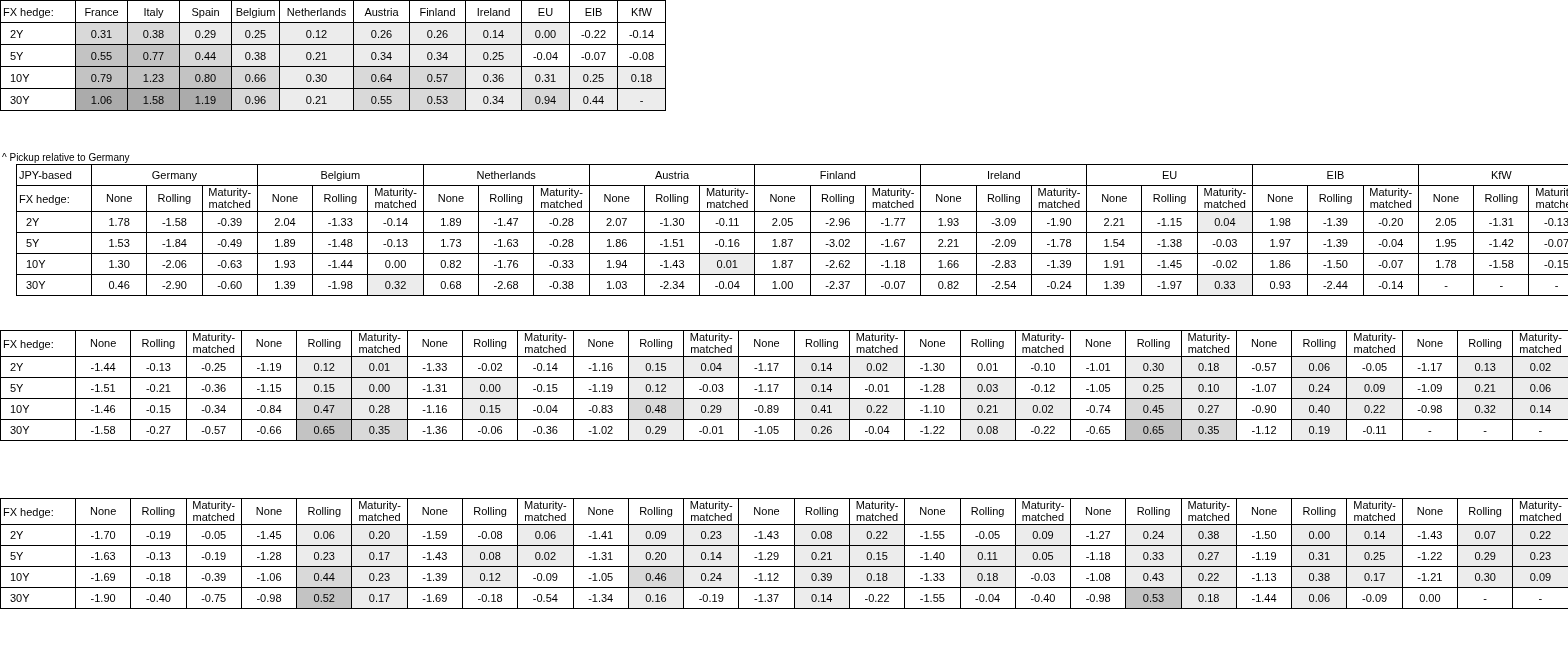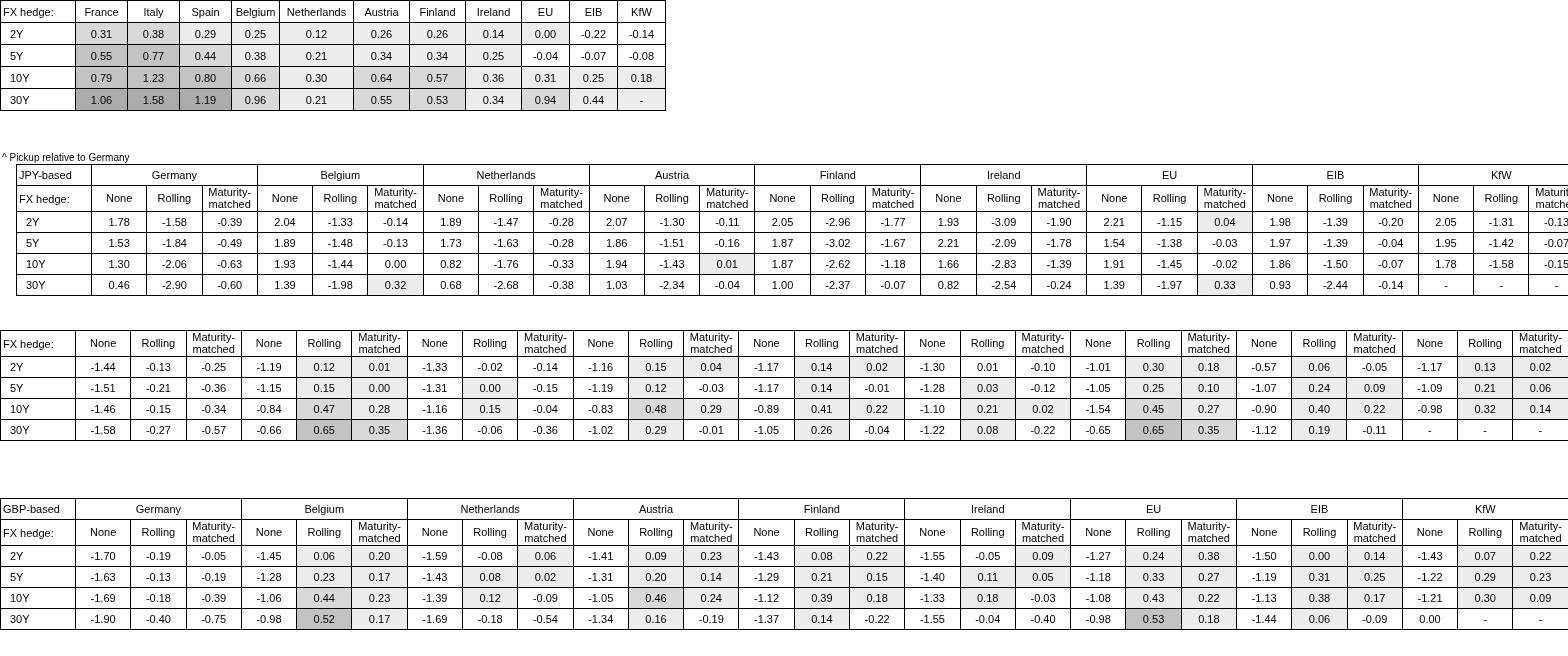--- a/index.html
+++ b/index.html
@@ -502,21 +502,21 @@
             <td class="s0">-0.04</td>
             <td class="s0">-0.83</td>
             <td class="s2">0.48</td>
             <td class="s1">0.29</td>
             <td class="s0">-0.89</td>
             <td class="s1">0.41</td>
             <td class="s1">0.22</td>
             <td class="s0">-1.10</td>
             <td class="s1">0.21</td>
             <td class="s1">0.02</td>
-            <td class="s0">-1.54</td>
+            <td class="s0">-0.74</td>
             <td class="s2">0.45</td>
             <td class="s1">0.27</td>
             <td class="s0">-0.90</td>
             <td class="s1">0.40</td>
             <td class="s1">0.22</td>
             <td class="s0">-0.98</td>
             <td class="s1">0.32</td>
             <td class="s1">0.14</td>
           </tr>
           <tr>
@@ -577,32 +577,20 @@
           <col style="width: 55.2963px;">
           <col style="width: 55.2963px;">
           <col style="width: 55.2963px;">
           <col style="width: 55.2963px;">
           <col style="width: 55.2963px;">
           <col style="width: 55.2963px;">
           <col style="width: 55.2963px;">
         </colgroup>
         <tbody>
           <tr>
-            <td class="hdr-label">GBP-based</td>
-            <td colspan="3">Germany</td>
-            <td colspan="3">Belgium</td>
-            <td colspan="3">Netherlands</td>
-            <td colspan="3">Austria</td>
-            <td colspan="3">Finland</td>
-            <td colspan="3">Ireland</td>
-            <td colspan="3">EU</td>
-            <td colspan="3">EIB</td>
-            <td colspan="3">KfW</td>
-          </tr>
-          <tr>
             <td class="fxlabel">FX hedge:</td>
             <td class="maturity">None</td>
             <td class="maturity">Rolling</td>
             <td class="maturity">Maturity-<br>matched</td>
             <td class="maturity">None</td>
             <td class="maturity">Rolling</td>
             <td class="maturity">Maturity-<br>matched</td>
             <td class="maturity">None</td>
             <td class="maturity">Rolling</td>
             <td class="maturity">Maturity-<br>matched</td>

